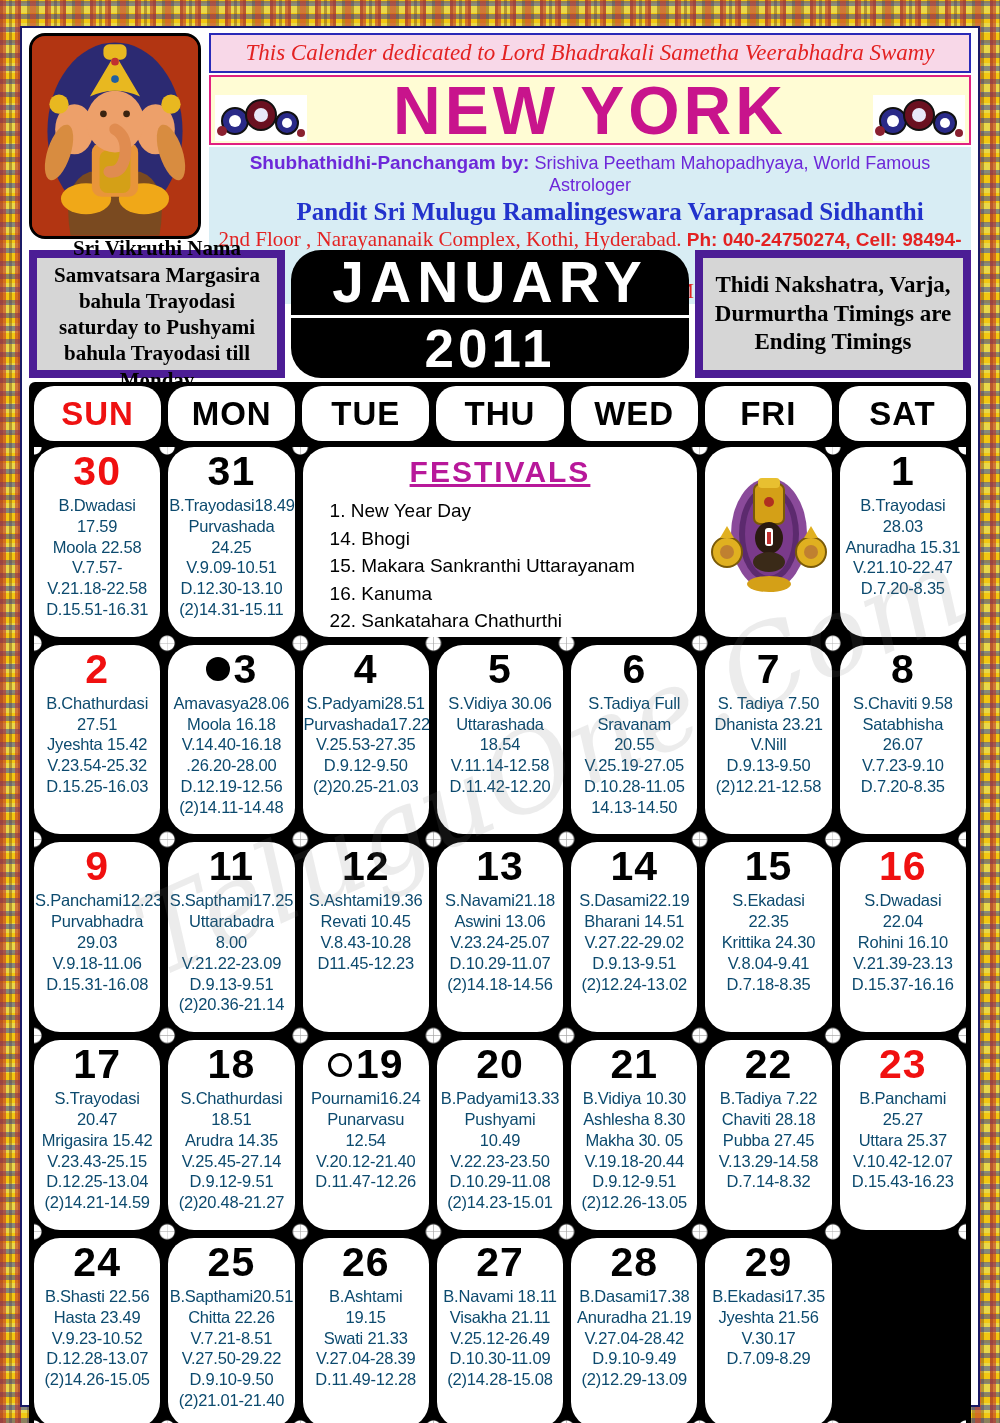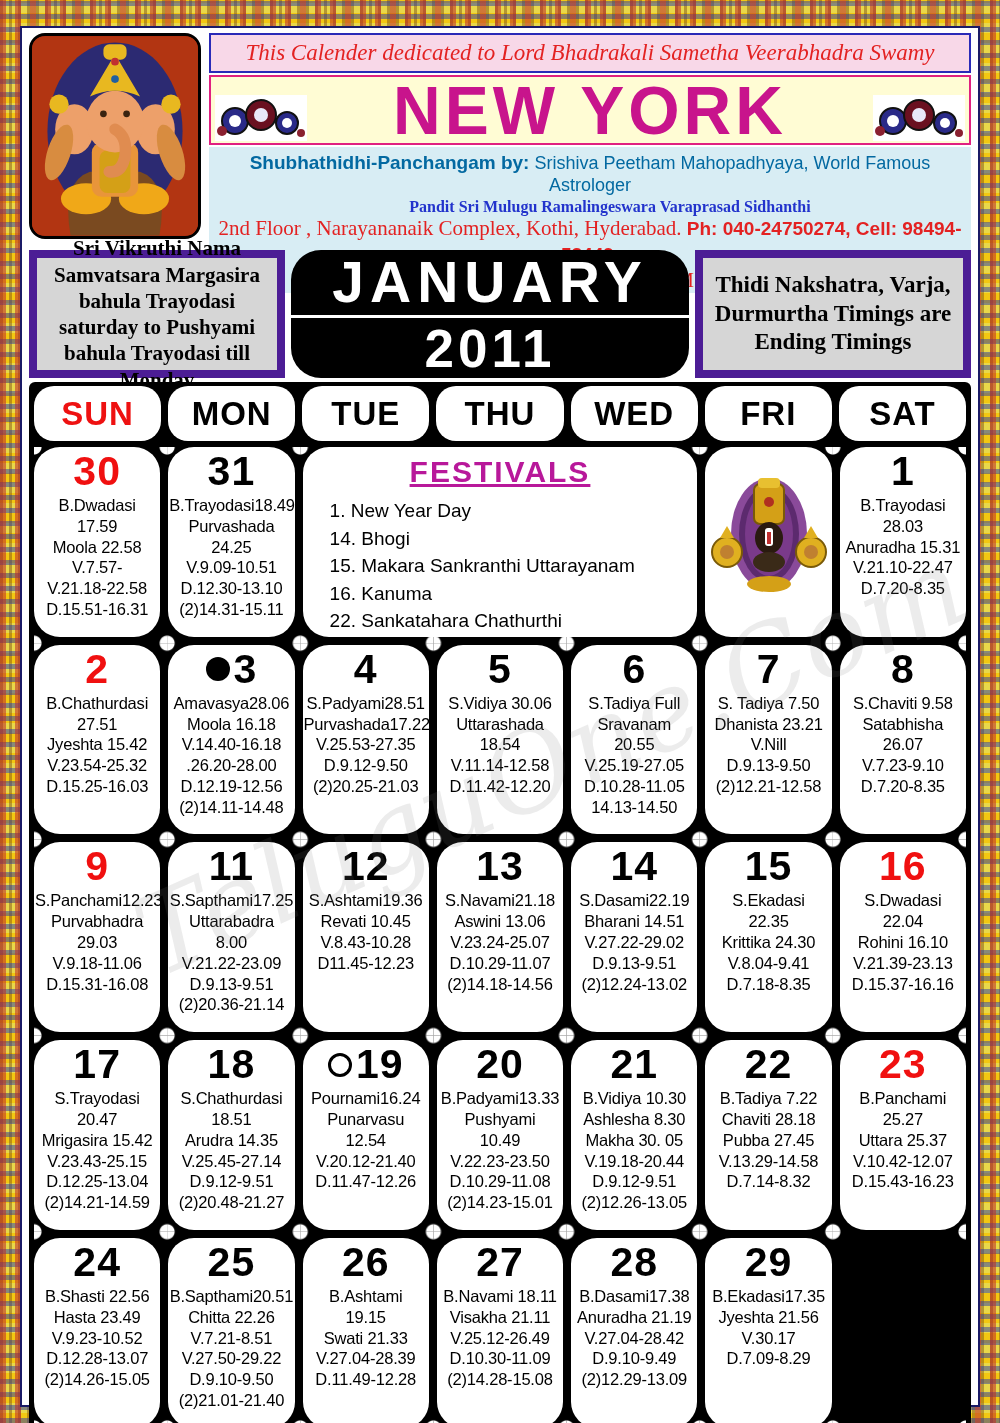--- a/index.html
+++ b/index.html
@@ -49,23 +49,23 @@
     transform:scaleY(1.05);
   }
   .gears { position:absolute; top:18px; width:92px; height:46px; background:#fff; }
   .gears.left { left:4px; }
   .gears.right { right:4px; }
   .gears svg { width:100%; height:100%; display:block; }
 
   .info-box {
     flex:1; background:#d8edf4; text-align:center; padding-top:4px; line-height:1.22;
   }
-  .info-line1 { color:#0369a1; font-size:18px;text-align:center; }
+  .info-line1 { color:#6d28d9; font-size:18px;text-align:center; }
   .info-line1 b { font-size:19px; }
-  .info-line2 { color:#2233cc; font-family:"Liberation Serif", serif; font-weight:bold; font-size:16px;padding-left:40px; }
+  .info-line2 { color:#2233cc; font-family:"Liberation Serif", serif; font-weight:bold; font-size:25px;padding-left:40px; }
   .info-line3 { color:#e32222; font-family:"Liberation Serif", serif; font-size:21px; }
   .info-line3 b { font-family:"Liberation Sans", sans-serif; font-size:19px; }
   .info-line4 { color:#e32222; font-family:"Liberation Serif", serif; font-size:21px; }
 
   
   .month-band { display:flex; gap:6px; margin:5px 0 4px 0; height:128px; }
   .note-box {
     background:#d6d6d6; border:8px solid #4c1d95;
     font-family:"Liberation Serif", serif; font-weight:bold; color:#000;
     display:flex; align-items:center; justify-content:center; text-align:center;
@@ -104,21 +104,21 @@
   .cell {
     background:#fff; border-radius:26px; text-align:center;
     padding:4px 1px 2px 1px; overflow:hidden; min-width:0;
   }
   .day-head { display:flex; align-items:center; justify-content:center; gap:4px; }
   .day-num { font-size:41px; font-weight:900; line-height:1.0; color:#000; letter-spacing:1px; }
   .cell.red .day-num { color:#f01010; }
   .moon { width:24px; height:24px; border-radius:50%; flex:none; }
   .moon.new  { background:#000; }
   .moon.full { background:#fff; border:3px solid #000; }
-  .cell-lines { font-size:16.5px; line-height:1.26; color:#000000; letter-spacing:-0.2px; margin-top:3px; }
+  .cell-lines { font-size:16.5px; line-height:1.26; color:#0c4a6e; letter-spacing:-0.2px; margin-top:3px; }
 
   .cell.festivals { grid-column:span 3; text-align:center; padding-top:8px; }
   .fest-title {
     color:#b8189a; font-weight:900; font-size:30px; letter-spacing:2px;
     text-decoration:underline; display:inline-block; margin-bottom:8px;
   }
   .fest-list { text-align:left; font-size:19px; line-height:1.45; padding-left:26px; color:#000; }
 
   .cell.deity { display:flex; align-items:center; justify-content:center; }
   .cell.deity svg { width:118px; height:150px; }

